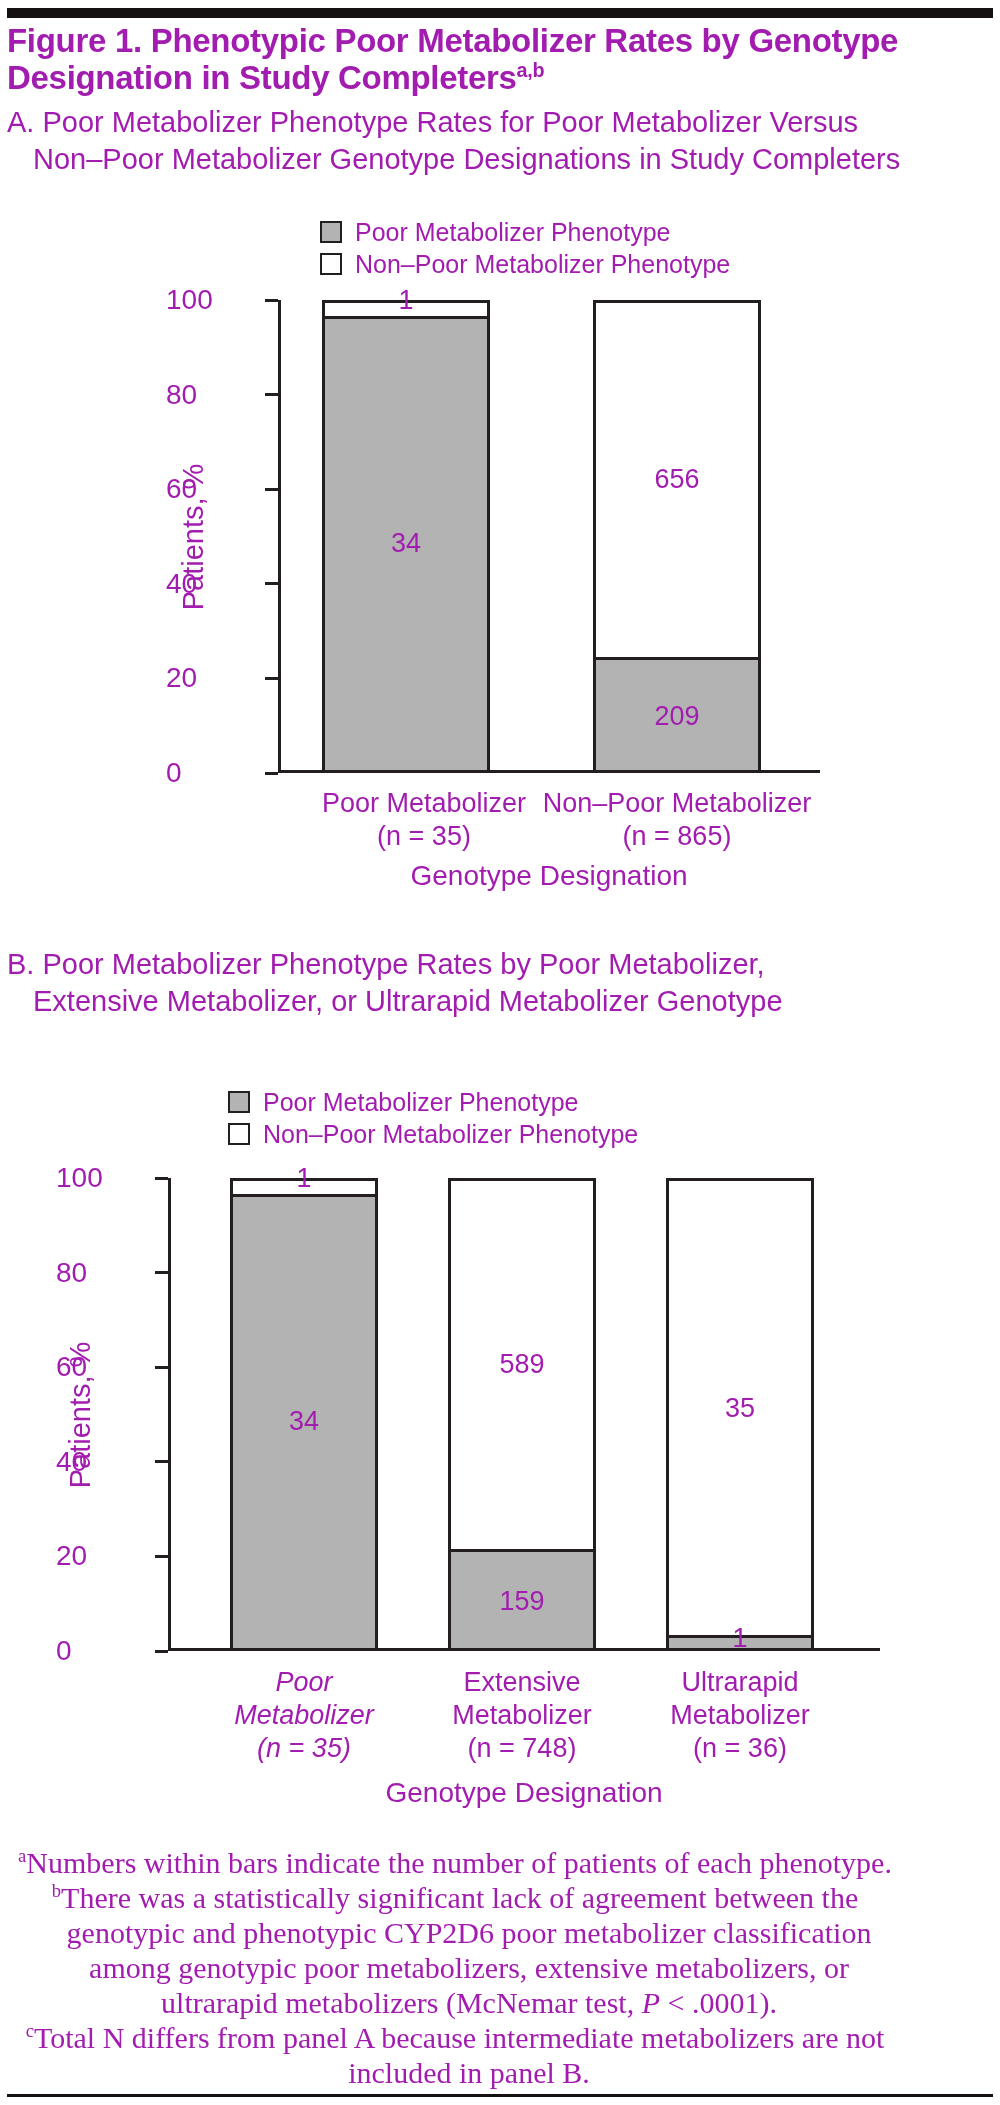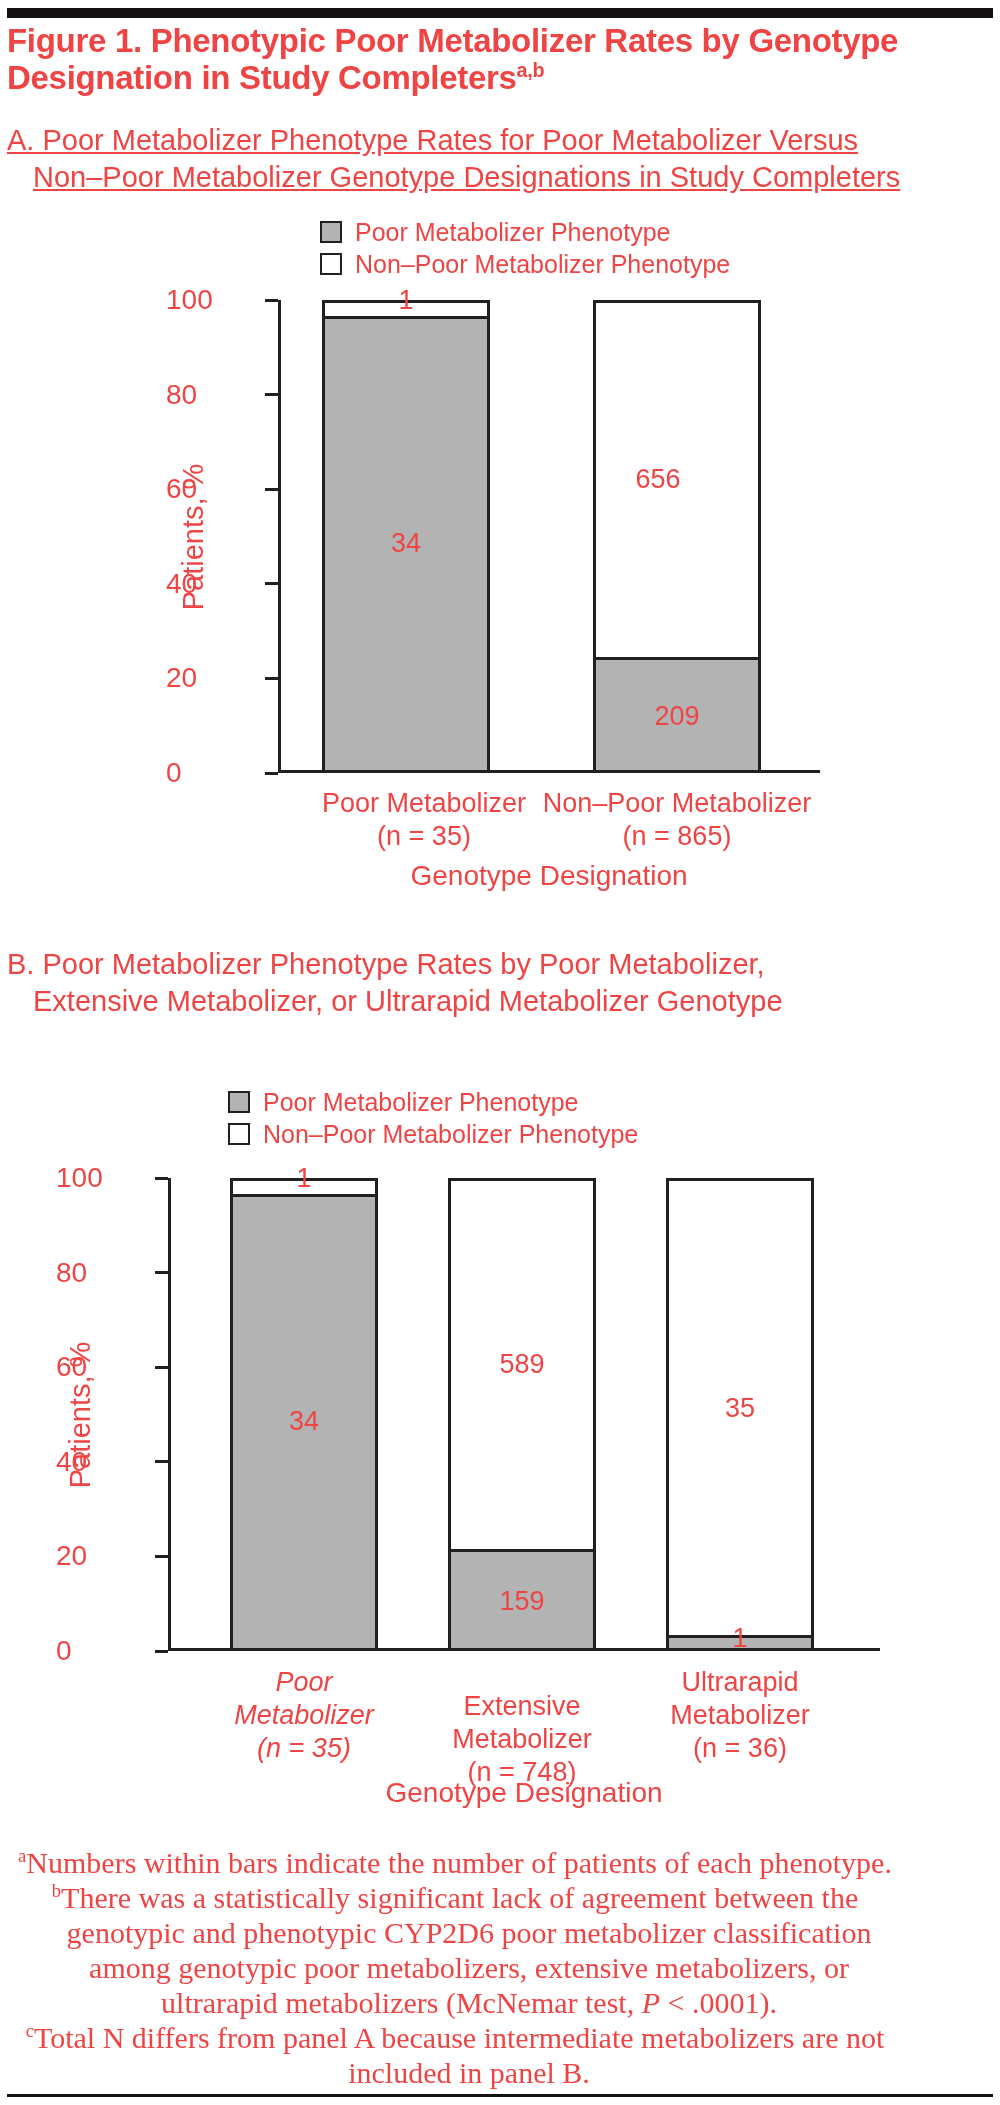--- a/index.html
+++ b/index.html
@@ -1,17 +1,17 @@
 <!DOCTYPE html>
 <html><head>
 <meta charset="utf-8">
 <style>
   html,body { margin:0; padding:0; background:#ffffff; }
   .page { position:relative; width:1000px; height:2105px; background:#ffffff;
-          font-family:"Liberation Sans", sans-serif; color:#ef4444; overflow:hidden; }
+          font-family:"Liberation Sans", sans-serif; color:#a21caf; overflow:hidden; }
   .rule { position:absolute; background:#151112; }
 
   .fig-title { position:absolute; left:7px; top:22px; font-weight:bold; font-size:33px;
                line-height:37px; letter-spacing:-0.3px; white-space:nowrap; }
   .fig-title sup, .panel-heading sup { font-size:60%; line-height:0; vertical-align:super; }
 
   .panel-heading { position:absolute; left:7px; font-size:29px; line-height:37px; white-space:nowrap; }
   .panel-heading .ind { margin-left:26px; }
 
   .legend { position:absolute; }
@@ -46,21 +46,21 @@
 
 <div class="page">
 
   <div class="rule" style="left:7px; top:8px; width:986px; height:10px;"></div>
 
   <div class="fig-title">
     <div>Figure 1. Phenotypic Poor Metabolizer Rates by Genotype</div>
     <div><span>Designation in Study Completers</span><sup>a,b</sup></div>
   </div>
 
-  <div class="panel-heading" style="top:122px;text-decoration:underline;">
+  <div class="panel-heading" style="top:104px;">
     <div>A. Poor Metabolizer Phenotype Rates for Poor Metabolizer Versus</div>
     <div class="ind">Non–Poor Metabolizer Genotype Designations in Study Completers</div>
   </div>
 
   <div class="legend" style="left:320px; top:216px;">
     <div class="legend-row">
       <span class="swatch gray"></span>
       <span class="legend-label">Poor Metabolizer Phenotype</span>
     </div>
     <div class="legend-row">
@@ -107,21 +107,21 @@
       <div class="count" style="left: 406px; top: 543.264px;">34</div>
       <div class="count" style="left: 406px; top: 300px;">1</div>
       <div class="catlabel" style="left: 424px; top: 787px;">
         <div class="catline">Poor Metabolizer</div>
         <div class="catline">(n = 35)</div>
       </div>
       <div class="bar" style="left: 593px; top: 300px; width: 168px; height: 473px; background: rgb(255, 255, 255);">
         <div class="seg" style="height: 113px; background: rgb(179, 179, 179);"></div>
       </div>
       <div class="count" style="left: 677px; top: 715.862px;">209</div>
-      <div class="count" style="left: 658px; top: 479.362px; text-align: right;">656</div>
+      <div class="count" style="left: 677px; top: 479.362px; text-align: right;">656</div>
       <div class="catlabel" style="left: 677px; top: 787px;">
         <div class="catline">Non–Poor Metabolizer</div>
         <div class="catline">(n = 865)</div>
       </div>
       <div class="plot" style="left: 168px; top: 1178px; width: 712px; height: 473px;"></div>
       <div class="tickdash" style="left: 155px; top: 1649.5px; width: 13px;"></div>
       <div class="ticklabel" style="left: 56px; top: 1634px; width: 90px;">0</div>
       <div class="tickdash" style="left: 155px; top: 1554.9px; width: 13px;"></div>
       <div class="ticklabel" style="left: 56px; top: 1539.4px; width: 90px;">20</div>
       <div class="tickdash" style="left: 155px; top: 1460.3px; width: 13px;"></div>
@@ -142,21 +142,21 @@
       <div class="catlabel" style="left: 304px; top: 1666px; font-style: italic;">
         <div class="catline">Poor</div>
         <div class="catline">Metabolizer</div>
         <div class="catline">(n = 35)</div>
       </div>
       <div class="bar" style="left: 448px; top: 1178px; width: 148px; height: 473px; background: rgb(255, 255, 255);">
         <div class="seg" style="height: 99px; background: rgb(179, 179, 179);"></div>
       </div>
       <div class="count" style="left: 522px; top: 1600.72px;">159</div>
       <div class="count" style="left: 522px; top: 1364.22px;">589</div>
-      <div class="catlabel" style="left: 522px; top: 1666px; margin-top: 24px;">
+      <div class="catlabel" style="left: 522px; top: 1666px;">
         <div class="catline">Extensive</div>
         <div class="catline">Metabolizer</div>
         <div class="catline">(n = 748)</div>
       </div>
       <div class="bar" style="left: 666px; top: 1178px; width: 148px; height: 473px; background: rgb(255, 255, 255);">
         <div class="seg" style="height: 13px; background: rgb(179, 179, 179);"></div>
       </div>
       <div class="count" style="left: 740px; top: 1637.85px;">1</div>
       <div class="count" style="left: 740px; top: 1407.93px;">35</div>
       <div class="catlabel" style="left: 740px; top: 1666px;">

